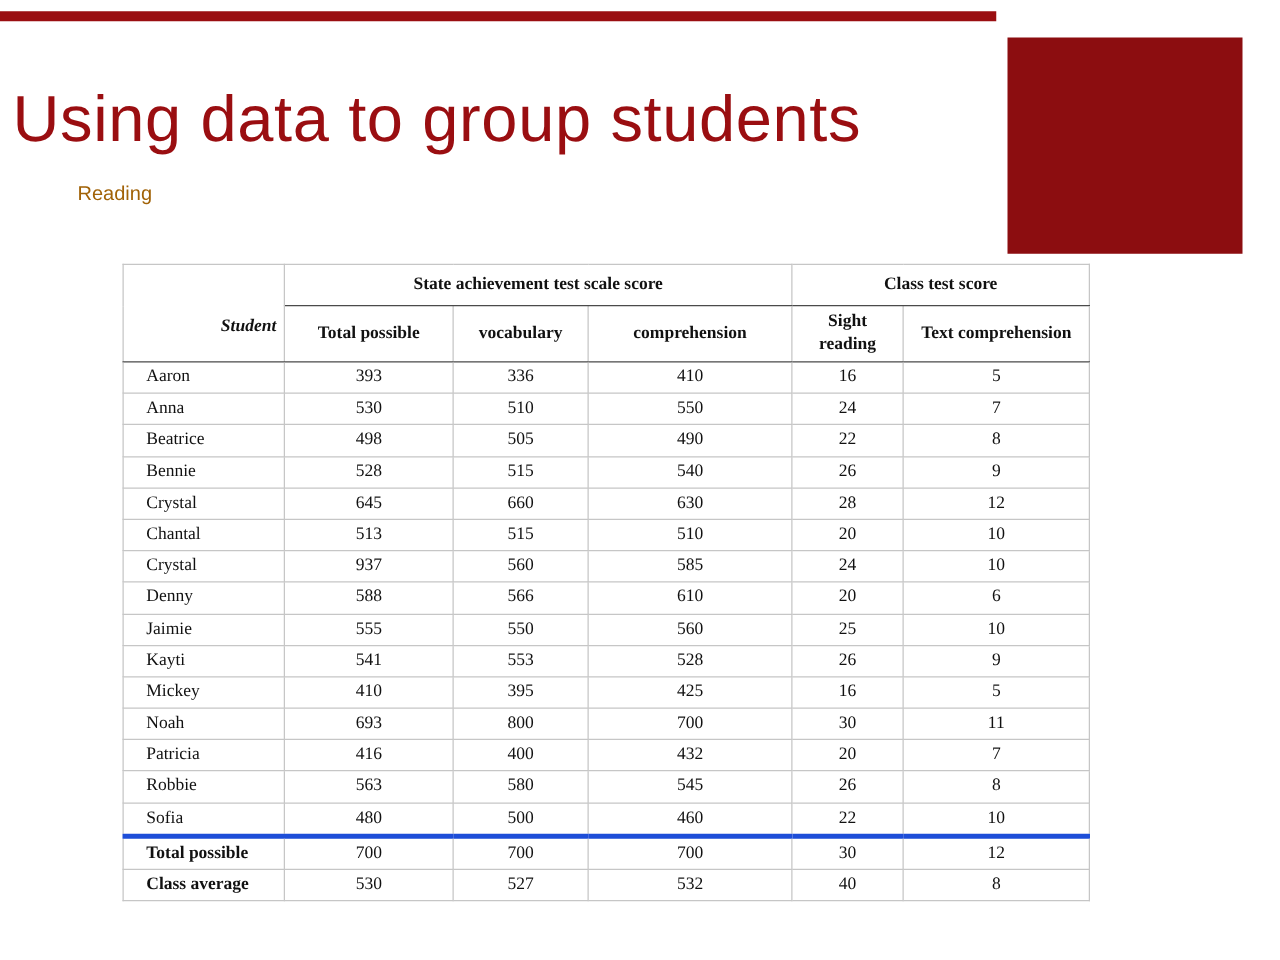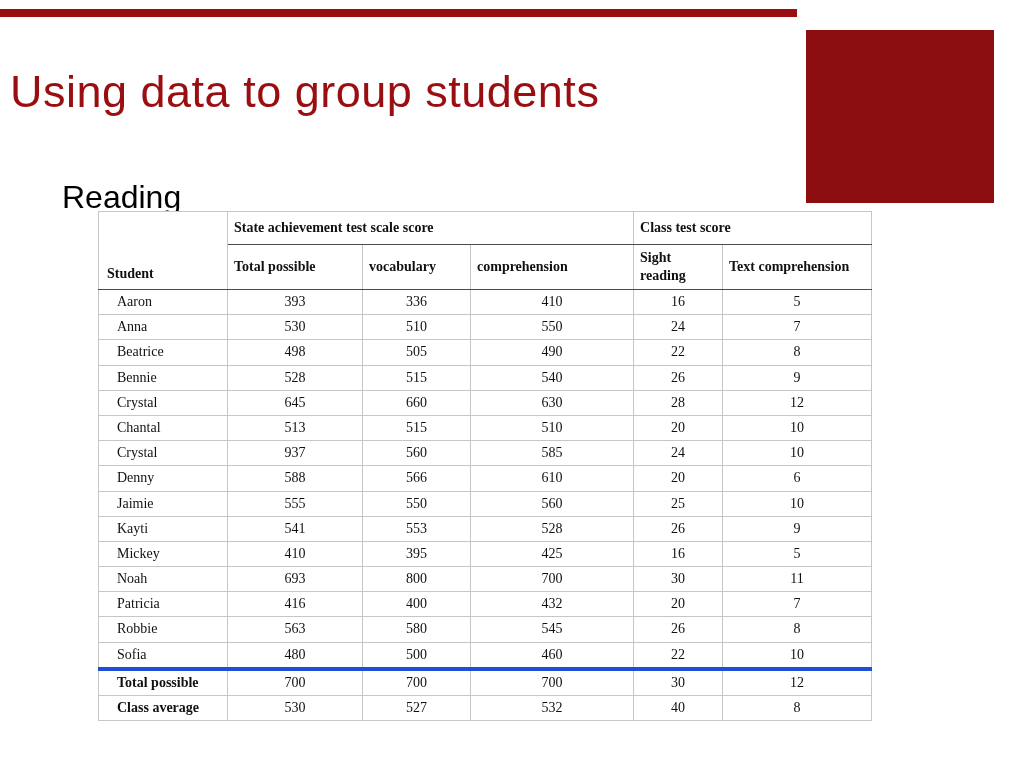--- a/index.html
+++ b/index.html
@@ -18,32 +18,31 @@
   }
   .corner-square {
     position: absolute;
     left: 806px; top: 30px;
     width: 188px; height: 173px;
     background: var(--accent-dark, #8c0d10);
   }
   .slide-title {
     position: absolute;
     left: 10px; top: 66px;
-    font-size: 45px;
+    font-size: 52px;
     font-weight: 500;
     letter-spacing: 0.5px;
     color: var(--accent, #990000);
     white-space: nowrap;
   }
   .slide-subtitle {
     position: absolute;
     left: 62px; top: 147px;
-    font-size: 32px;
-    color: #000000;
-    margin-top: 32px;
+    font-size: 16px;
+    color: #a16207;
   }
   .table-wrap {
     position: absolute;
     left: 98px; top: 211px;
     width: 773px;
   }
   table {
     width: 100%;
     table-layout: fixed;
     border-collapse: collapse;
@@ -54,26 +53,27 @@
     border: 1px solid #4a4a4a;
   }
   th, td {
     border: 1px solid #c6c6c6;
     padding: 3px 6px;
     line-height: 1.3;
   }
   
   thead tr.group-row th { border-bottom: 1px solid #4a4a4a; height: 33px; }
   thead tr.col-row th { border-bottom: 1px solid #4a4a4a; height: 45px; }
-  thead th { font-weight: bold; text-align: left; vertical-align: middle; }
+  thead th { font-weight: bold; text-align: center; vertical-align: middle; }
   th.student-head {
-    text-align: left;
+    text-align: right;
     vertical-align: bottom;
     padding-left: 8px;
-    padding-bottom: 6px;
+    padding-bottom: 18px;
+    font-style: italic;
   }
   
   .group-sep-left { border-left: 1px solid #4a4a4a; }
   tbody td { height: 24px; text-align: center; }
   tbody td.student-name { text-align: left; padding-left: 18px; }
   tbody tr.bold-name td.student-name { font-weight: bold; }
   tbody tr.divider-above td { border-top: 4px solid #1d4ed8; }
 </style>
 </head>
 <body>

